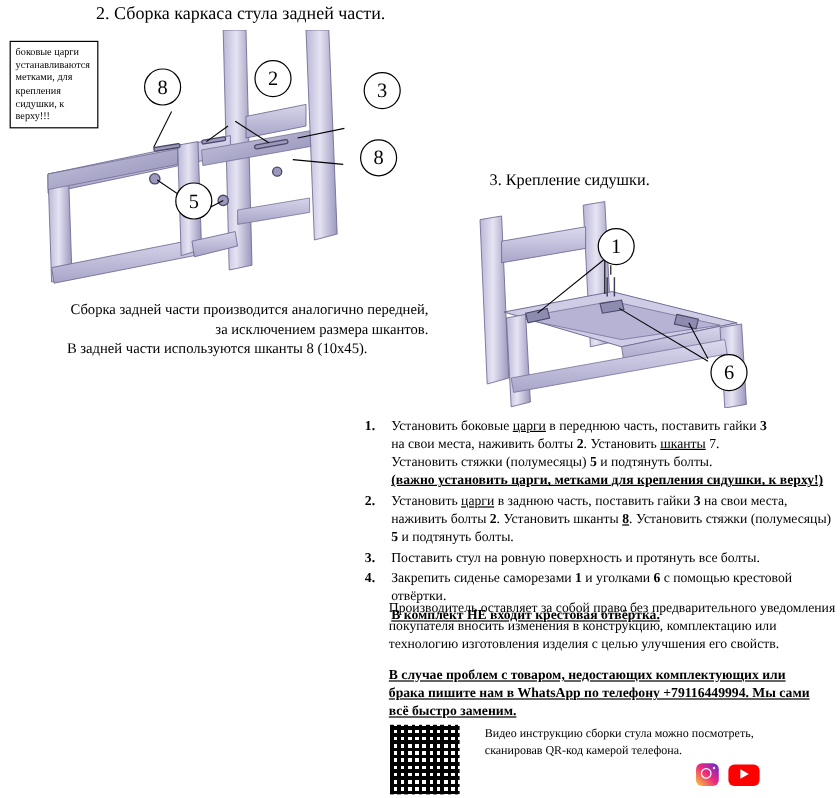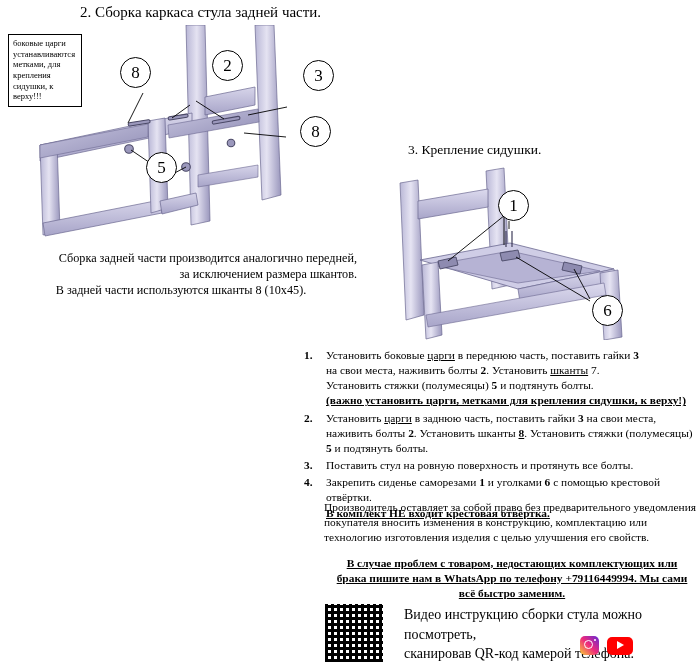--- a/index.html
+++ b/index.html
@@ -120,21 +120,21 @@
     margin-bottom: 2px;
   }
   .ins-num {
     position: absolute;
     left: 4px;
     top: 0;
     font-weight: bold;
   }
   .b { font-weight: bold; }
   .u { text-decoration: underline; }
-  .bu { font-weight: bold; text-decoration: underline; text-align: center; }
+  .bu { font-weight: bold; text-decoration: underline; }
 
   .para-block {
     position: absolute;
     left: 324px;
     width: 376px;
     font-size: 11.4px;
     line-height: 1.33;
   }
   #legal { top: 500px; }
   #warranty { top: 556px; }
@@ -149,21 +149,21 @@
     background:
       repeating-linear-gradient(90deg,#000 0 3px,#fff 3px 6px),
       repeating-linear-gradient(0deg,#000 0 3px,#fff 3px 6px);
     background-blend-mode: multiply;
   }
   .qr-text {
     position: absolute;
     left: 404px;
     top: 605px;
     width: 296px;
-    font-size: 14px;
+    font-size: 10px;
     line-height: 1.4;
   }
   .social {
     position: absolute;
     left: 580px;
     top: 636px;
     display: flex;
     gap: 8px;
     align-items: center;
   }

